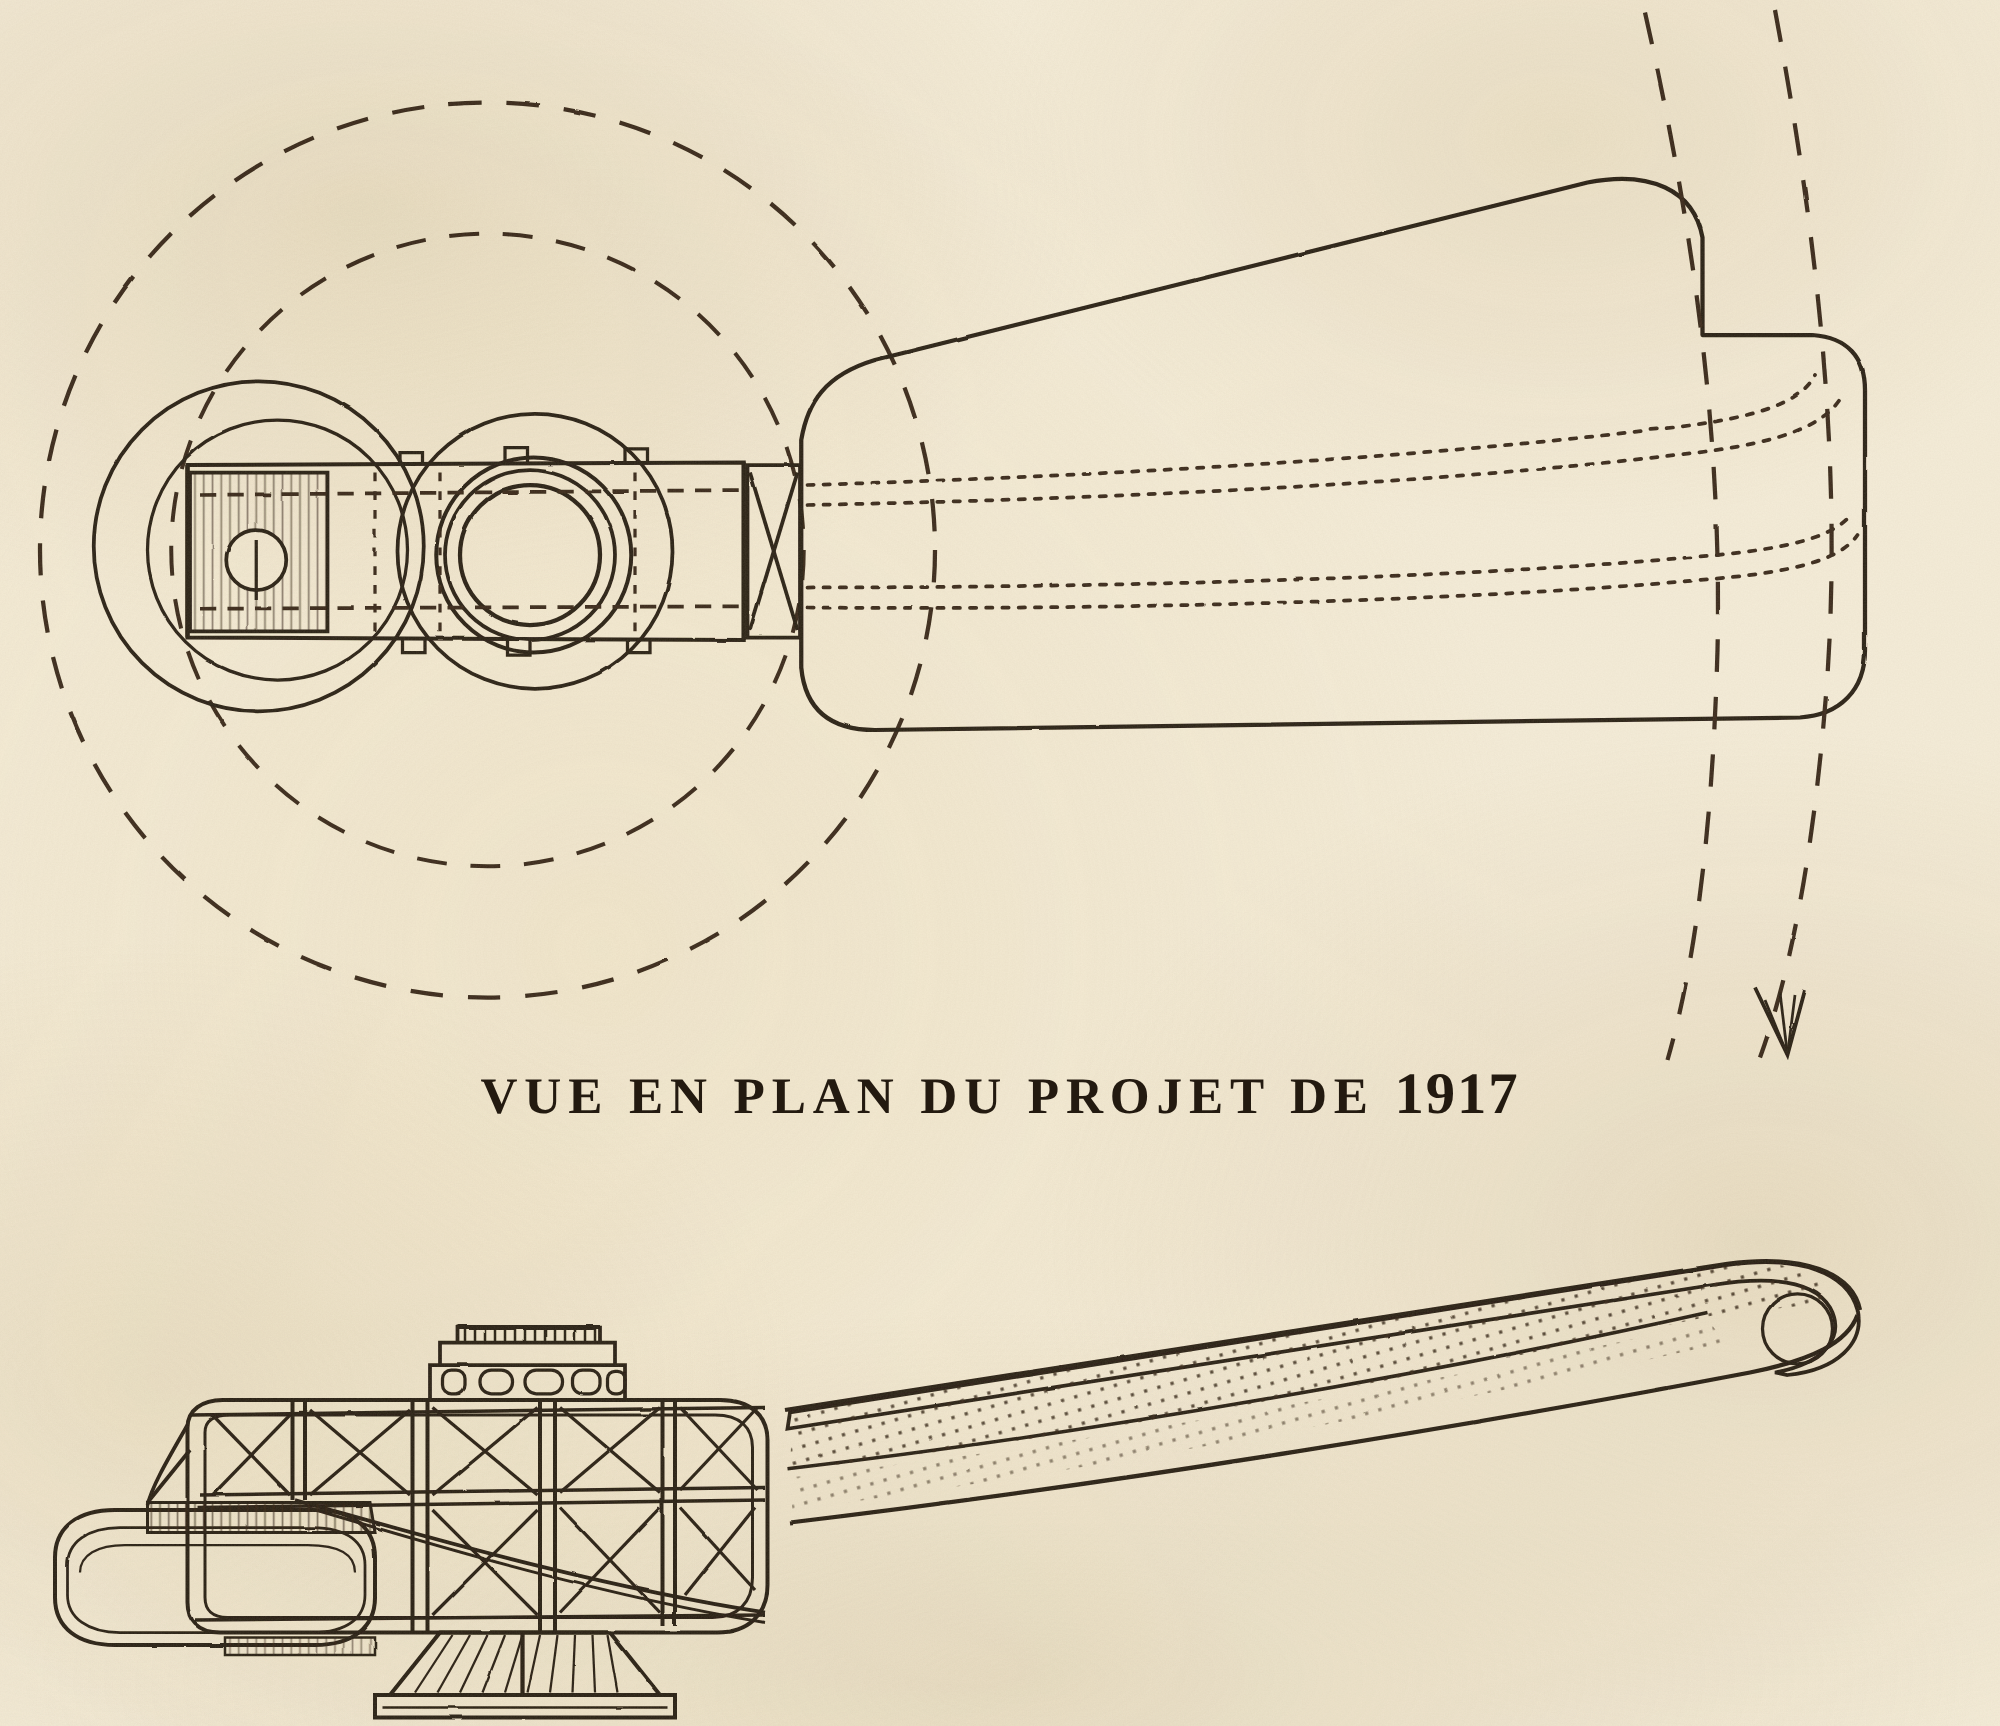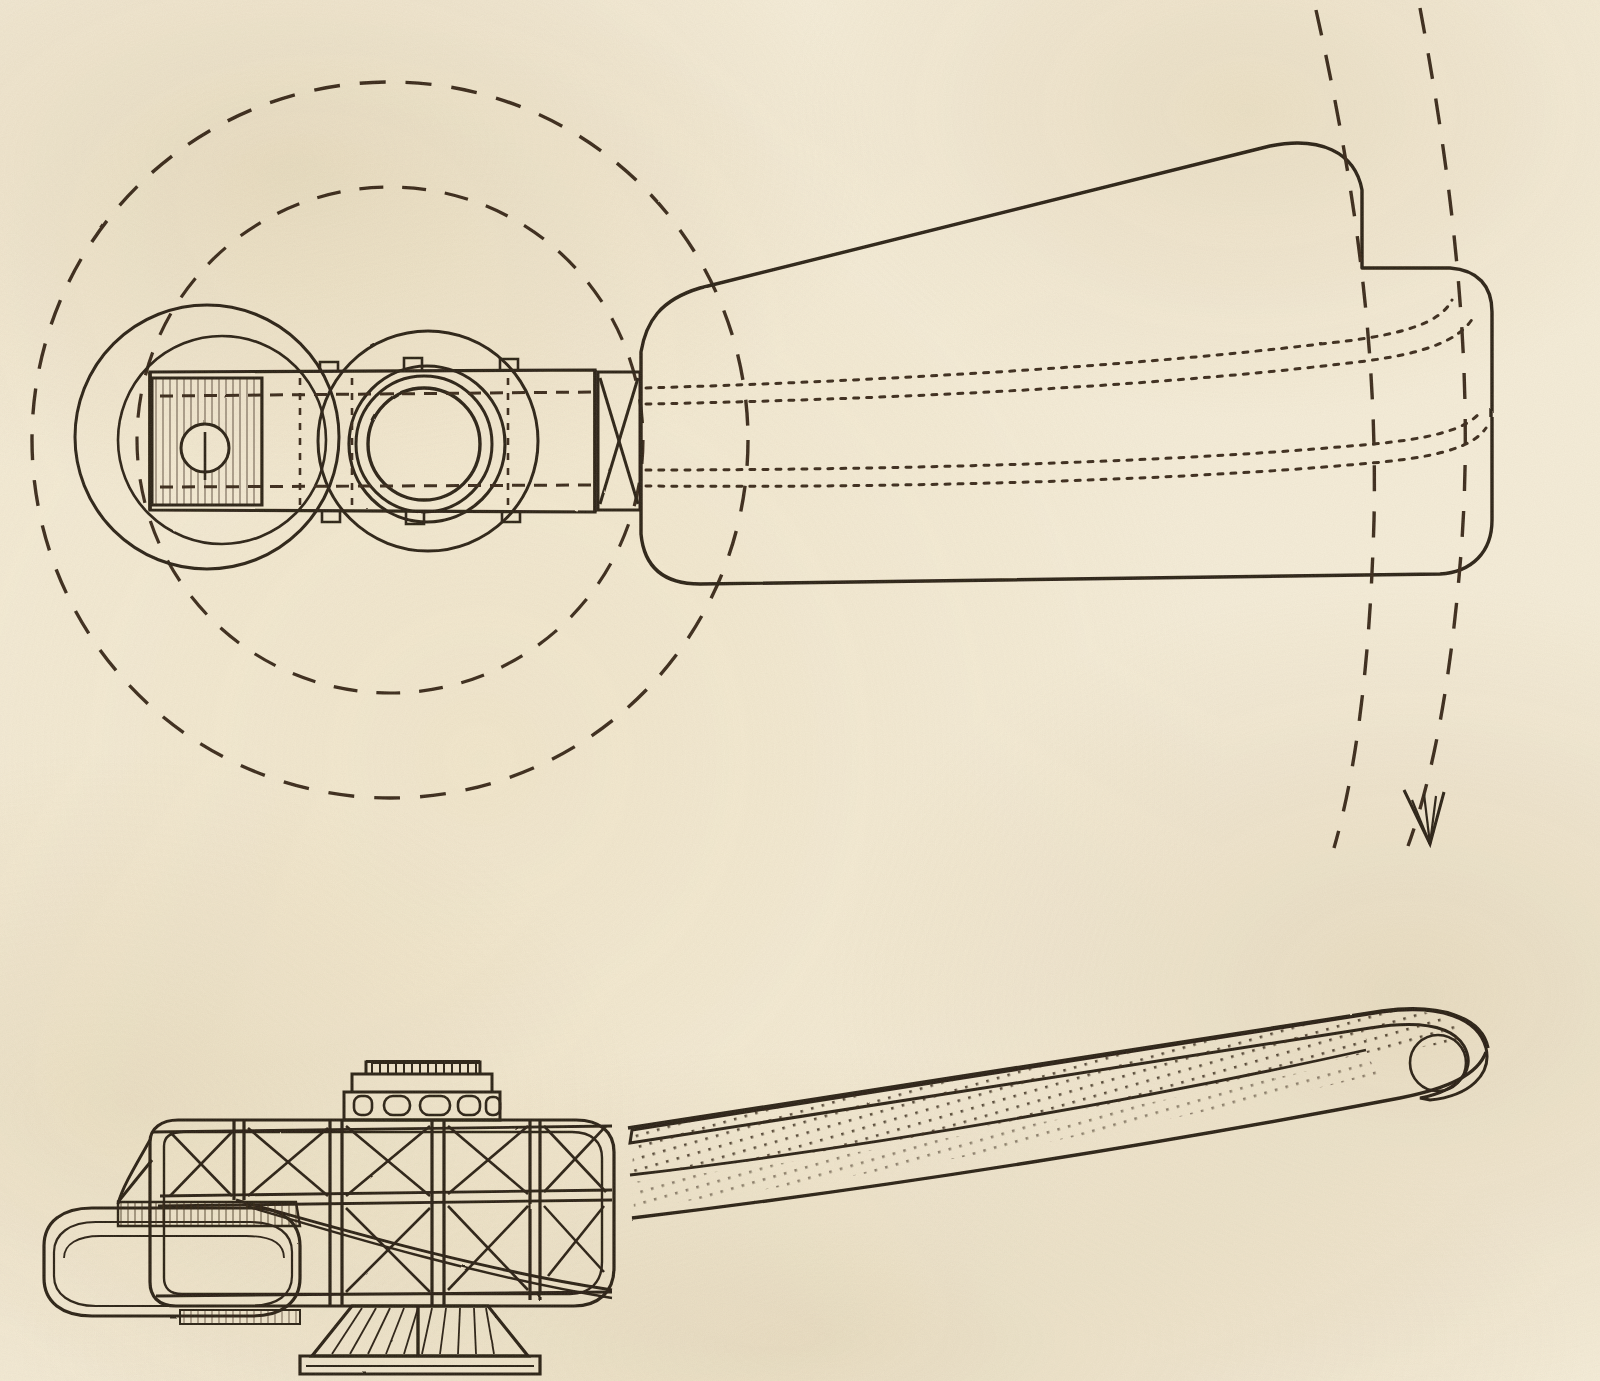--- a/index.html
+++ b/index.html
@@ -297,14 +297,17 @@
       <path d="M300,1356 L540,1356 L540,1374 L300,1374 Z" fill="none" stroke="#2b2015" stroke-width="3.2"></path>
       <path d="M306,1366 L534,1366" fill="none" stroke="#2b2015" stroke-width="2"></path>
       <path d="M418,1306 L418,1356" fill="none" stroke="#2b2015" stroke-width="3.4"></path>
     </g>
 
     <rect id="paper-speckle" x="0" y="0" width="1600" height="1381" filter="url(#speckle)" opacity="0.3"></rect>
   </svg>
 
   <div id="paper-grain"></div>
 
+  <div class="caption" id="caption-line">
+    <span>VUE EN PLAN DU PROJET DE</span><span>&nbsp;</span><span class="yr">1917</span>
+  </div>
 
 </div>
 
 </body></html>

